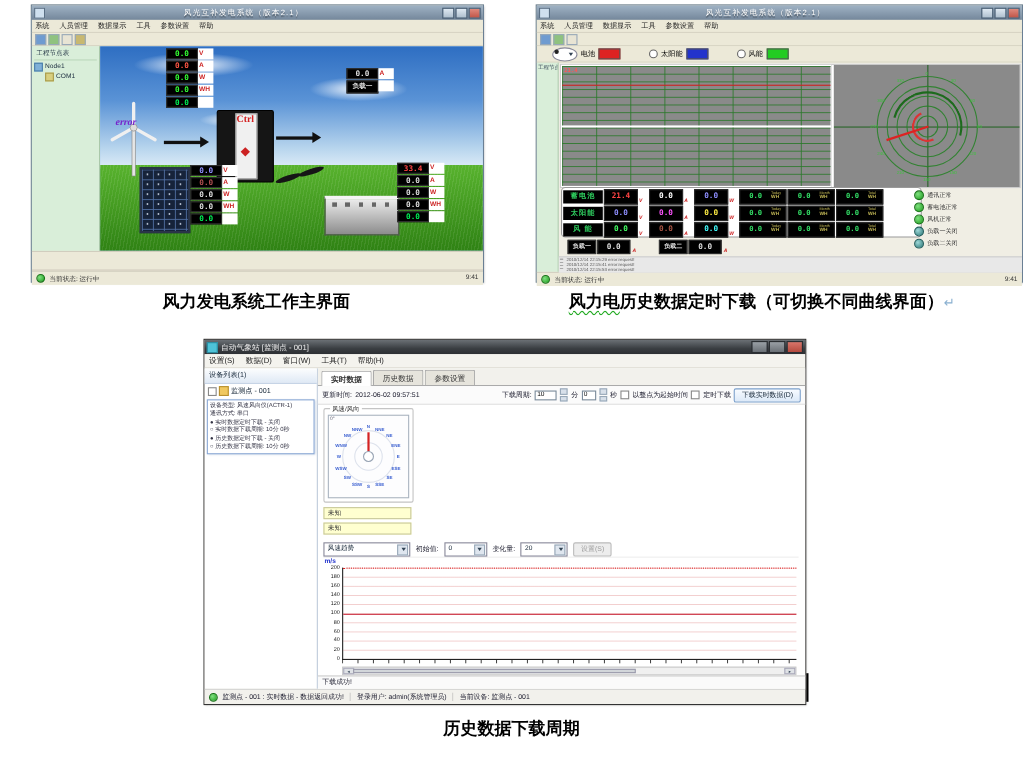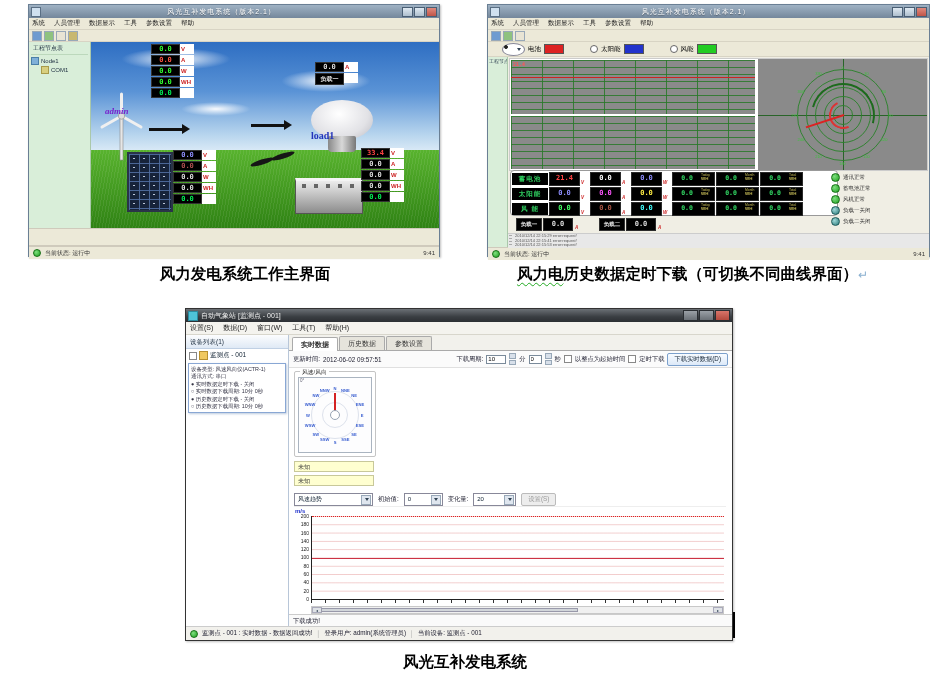--- a/index.html
+++ b/index.html
@@ -109,21 +109,21 @@
   .irow{display:flex;align-items:center;gap:3px;height:11px;}
   .idot{width:7px;height:7px;border-radius:50%;}
   .irow:nth-child(-n+3) .idot{background:radial-gradient(circle at 35% 35%,#7fe07f,#1e9e1e);border:1px solid #157015;}
   .irow:nth-child(n+4) .idot{background:radial-gradient(circle at 35% 35%,#9fd8d8,#2a7878);border:1px solid #1d5a5a;}
   .ilbl{font-size:5.5px;color:#333;}
   .log{position:absolute;left:0;right:0;top:176px;height:14px;background:#e8e8e8;border-top:1px solid #ccc;overflow:hidden;padding-left:7px;}
   .log::before{content:"";position:absolute;left:1px;top:1px;bottom:1px;width:3px;background:repeating-linear-gradient(#aaa 0 1px,transparent 1px 3px);}
   .logline{font-size:4px;line-height:4.6px;color:#555;white-space:nowrap;}
   
   .cap{position:absolute;font-weight:bold;font-size:15.5px;color:#000;text-align:center;font-family:"Liberation Sans",sans-serif;}
-  .capL{left:40px;top:264px;width:410px;}
+  .capL{left:28px;top:264px;width:410px;}
   .capR{left:455px;top:264px;width:475px;}
   .capB{left:0;top:652px;width:930px;}
   .squig{text-decoration:underline wavy #22aa22 1px;text-underline-offset:3px;}
   .retmark{color:#8ab0d0;font-size:12px;font-weight:normal;}
   
   .win3{left:185px;top:308px;width:546px;height:331px;background:#f2f1ec;border:1px solid #333;}
   .tb3{height:13px;background:linear-gradient(#6b7075,#3a3e42 60%,#2c2f33);display:flex;align-items:center;color:#f0f0f0;font-size:7px;}
   .tb3 .ticon3{width:8px;height:8px;background:#4ec3d8;border:1px solid #2a8ca0;margin:0 3px 0 2px;}
   .tb3 .wbtn{height:9px;width:13px;background:linear-gradient(#9aa0a6,#6a7076);border-color:#2a2e32;}
   .tb3 .wbtn.close{background:linear-gradient(#d8756a,#b44a3e);}
@@ -234,37 +234,37 @@
 
       <svg class="turbine" width="58" height="74" viewBox="0 0 58 74">
         <rect x="27" y="30" width="3" height="42" fill="#e6e6e6" stroke="#8a8a8a" stroke-width="0.6"></rect>
         <g stroke="#f0f0f0" stroke-width="3" stroke-linecap="round">
           <line x1="28.5" y1="28" x2="28.5" y2="6"></line>
           <line x1="28.5" y1="28" x2="9" y2="39"></line>
           <line x1="28.5" y1="28" x2="48" y2="39"></line>
         </g>
         <circle cx="28.5" cy="28" r="3.2" fill="#dcdcdc" stroke="#888" stroke-width="0.6"></circle>
       </svg>
-      <span class="windlbl">admin</span>
+      <span class="windlbl">error</span>
 
       <div class="harrow" style="left:58px;top:86px;"></div>
 
+      <div class="ctrlbox">
+        <span class="ctrlpanel"></span>
+        <span class="ctrllbl">Ctrl</span>
+        <span class="ctrldiamond"></span>
+      </div>
 
       <div class="harrow" style="left:160px;top:82px;"></div>
 
       <svg class="prop" style="left:158px;top:104px;" width="48" height="28" viewBox="0 0 48 28">
         <ellipse cx="13" cy="16" rx="12" ry="2.6" fill="#161616" transform="rotate(-18 13 16)"></ellipse>
         <ellipse cx="34" cy="10" rx="12" ry="2.6" fill="#161616" transform="rotate(-18 34 10)"></ellipse>
       </svg>
 
-      <div class="dome">
-        <span class="domecap"></span>
-        <span class="domebase"></span>
-        <span class="loadlbl">load1</span>
-      </div>
 
       <div class="solar"></div>
       <div class="battery"></div>
 
       <div class="mg mgA" style="left:60px;top:2px;">
           <div class="mrow">
           <b class="mval">0.0</b>
           <i class="munit">V</i>
         </div>
           <div class="mrow">
@@ -736,14 +736,14 @@
   <div class="st3">
     <span class="gdot"></span>
     <span>监测点 - 001 : 实时数据 - 数据返回成功!</span>
     <span class="sep">│</span>
     <span>登录用户: admin(系统管理员)</span>
     <span class="sep">│</span>
     <span>当前设备: 监测点 - 001</span>
   </div>
 </section>
 
-<div class="cap capB">风光互补发电系统</div>
+<div class="cap capB">历史数据下载周期</div>
 <div class="cursor-artifact"></div>
 
 </body></html>

